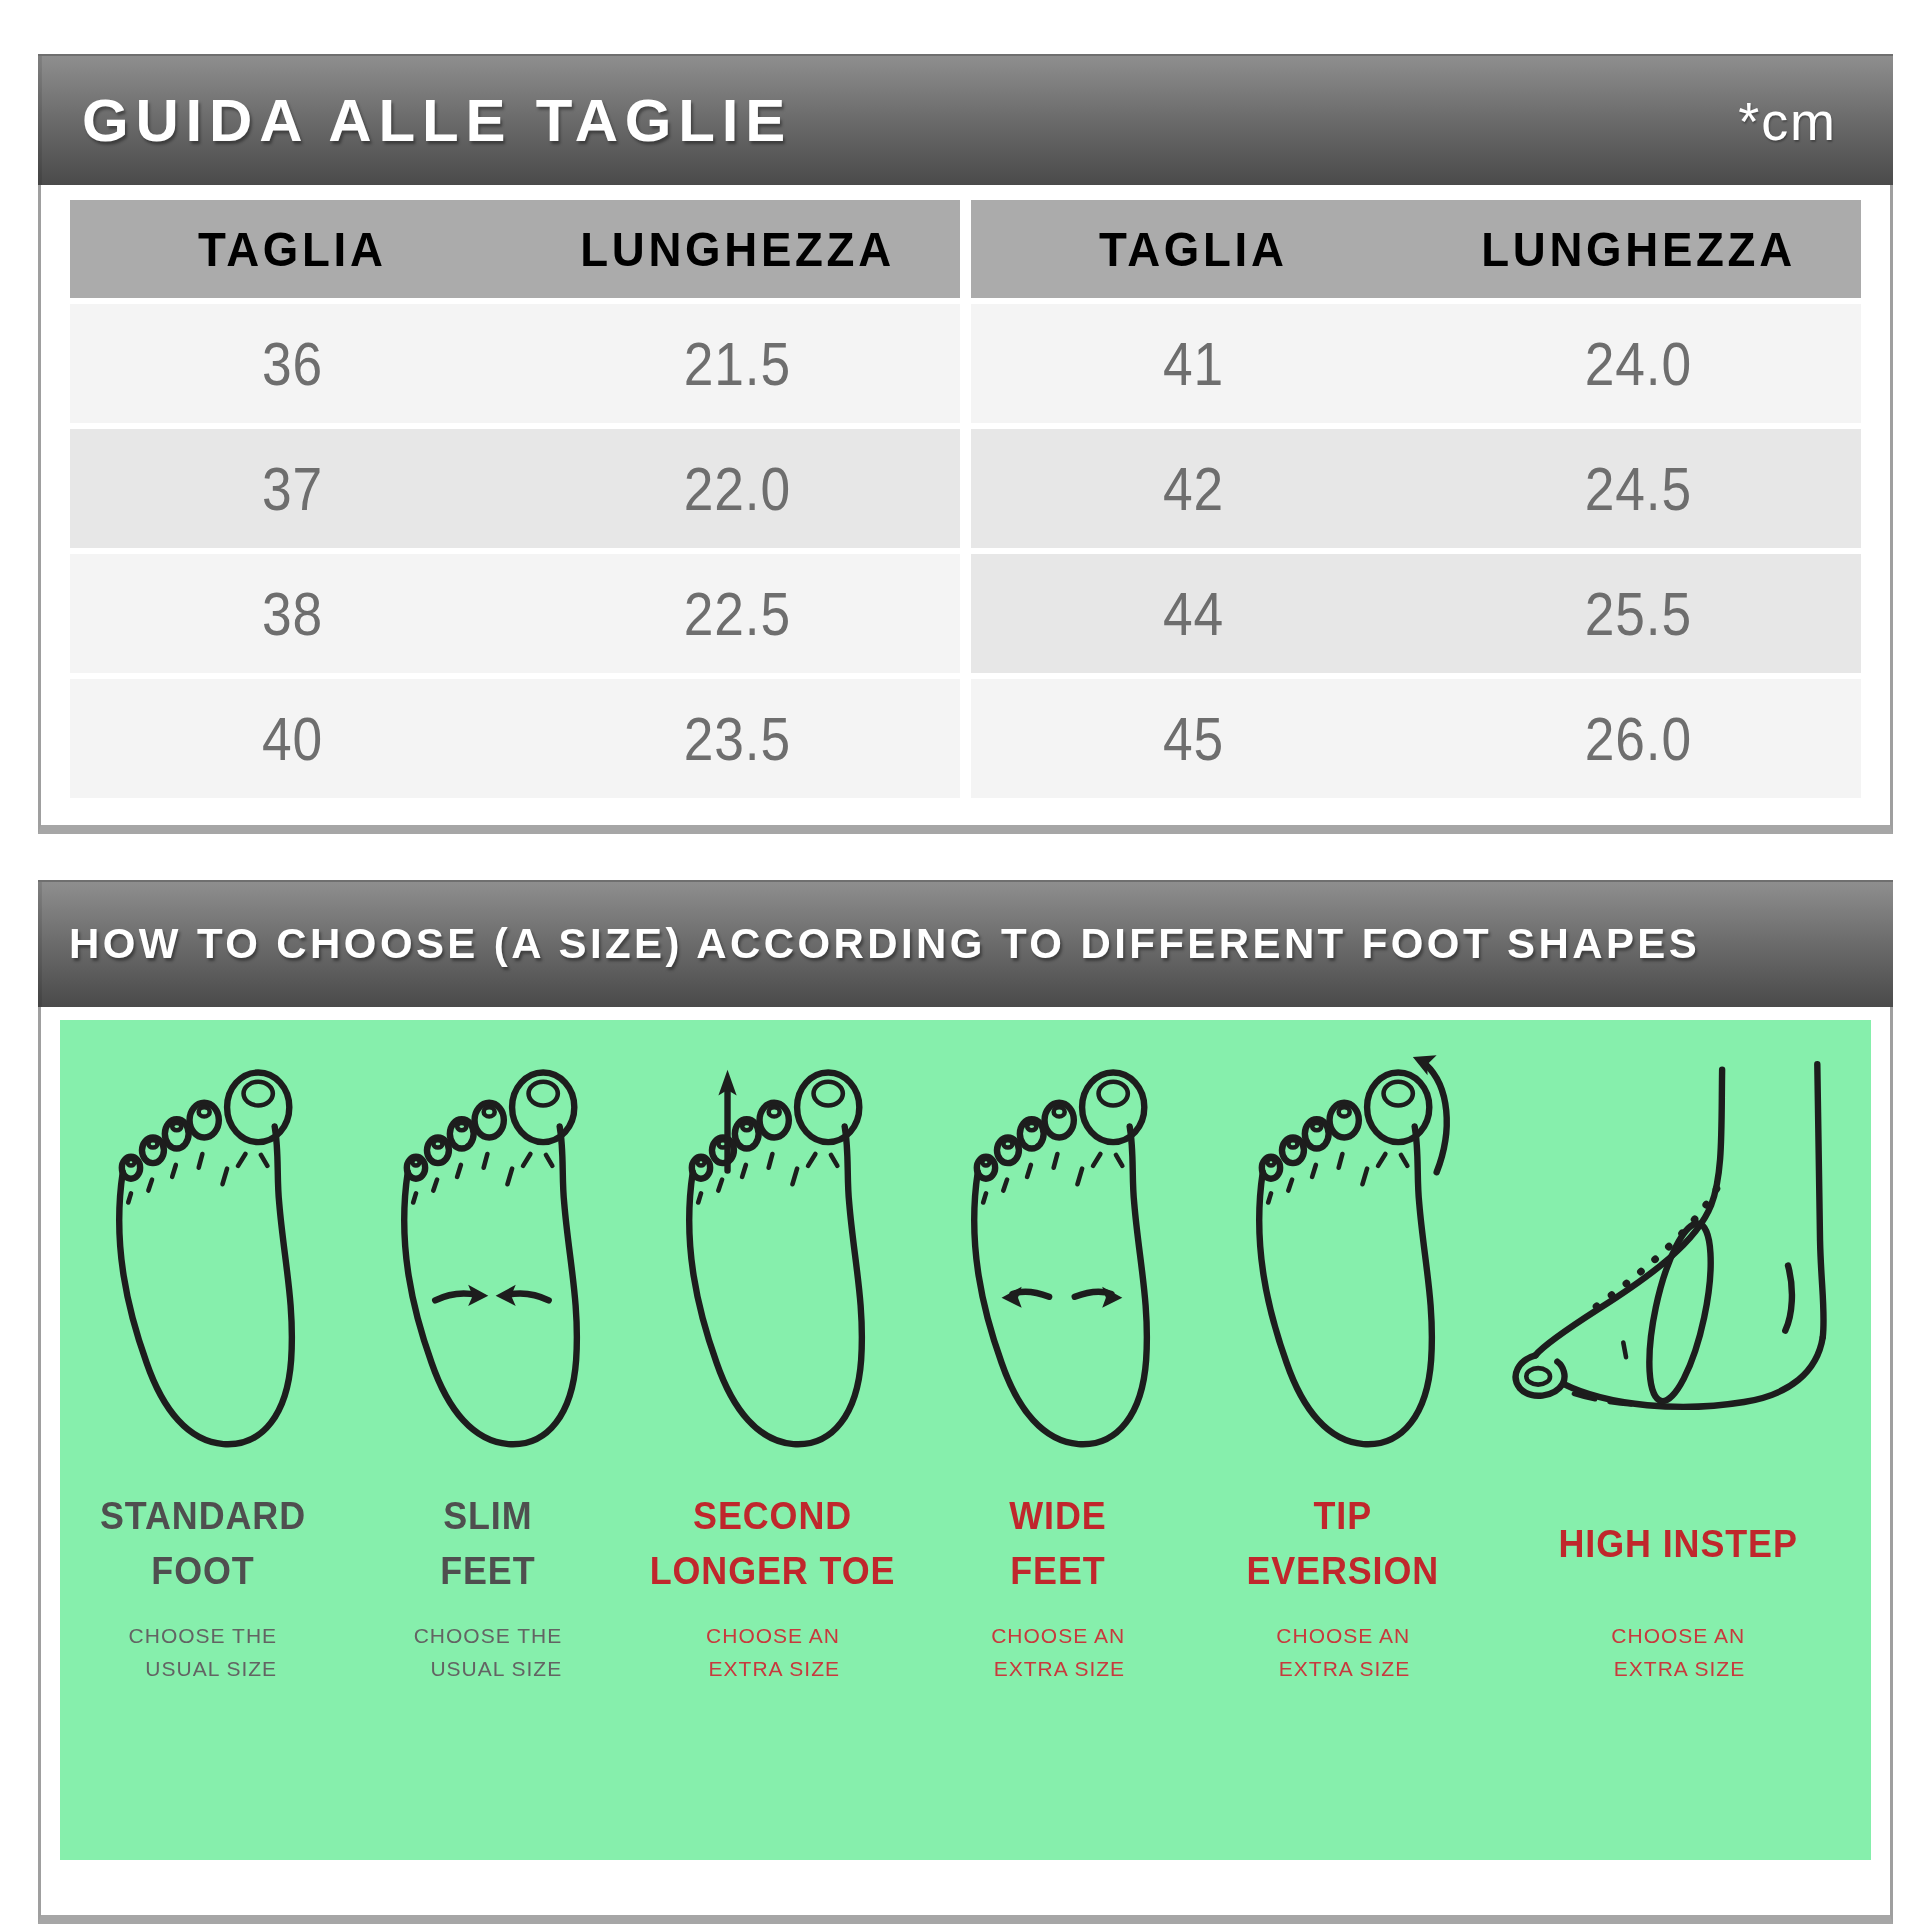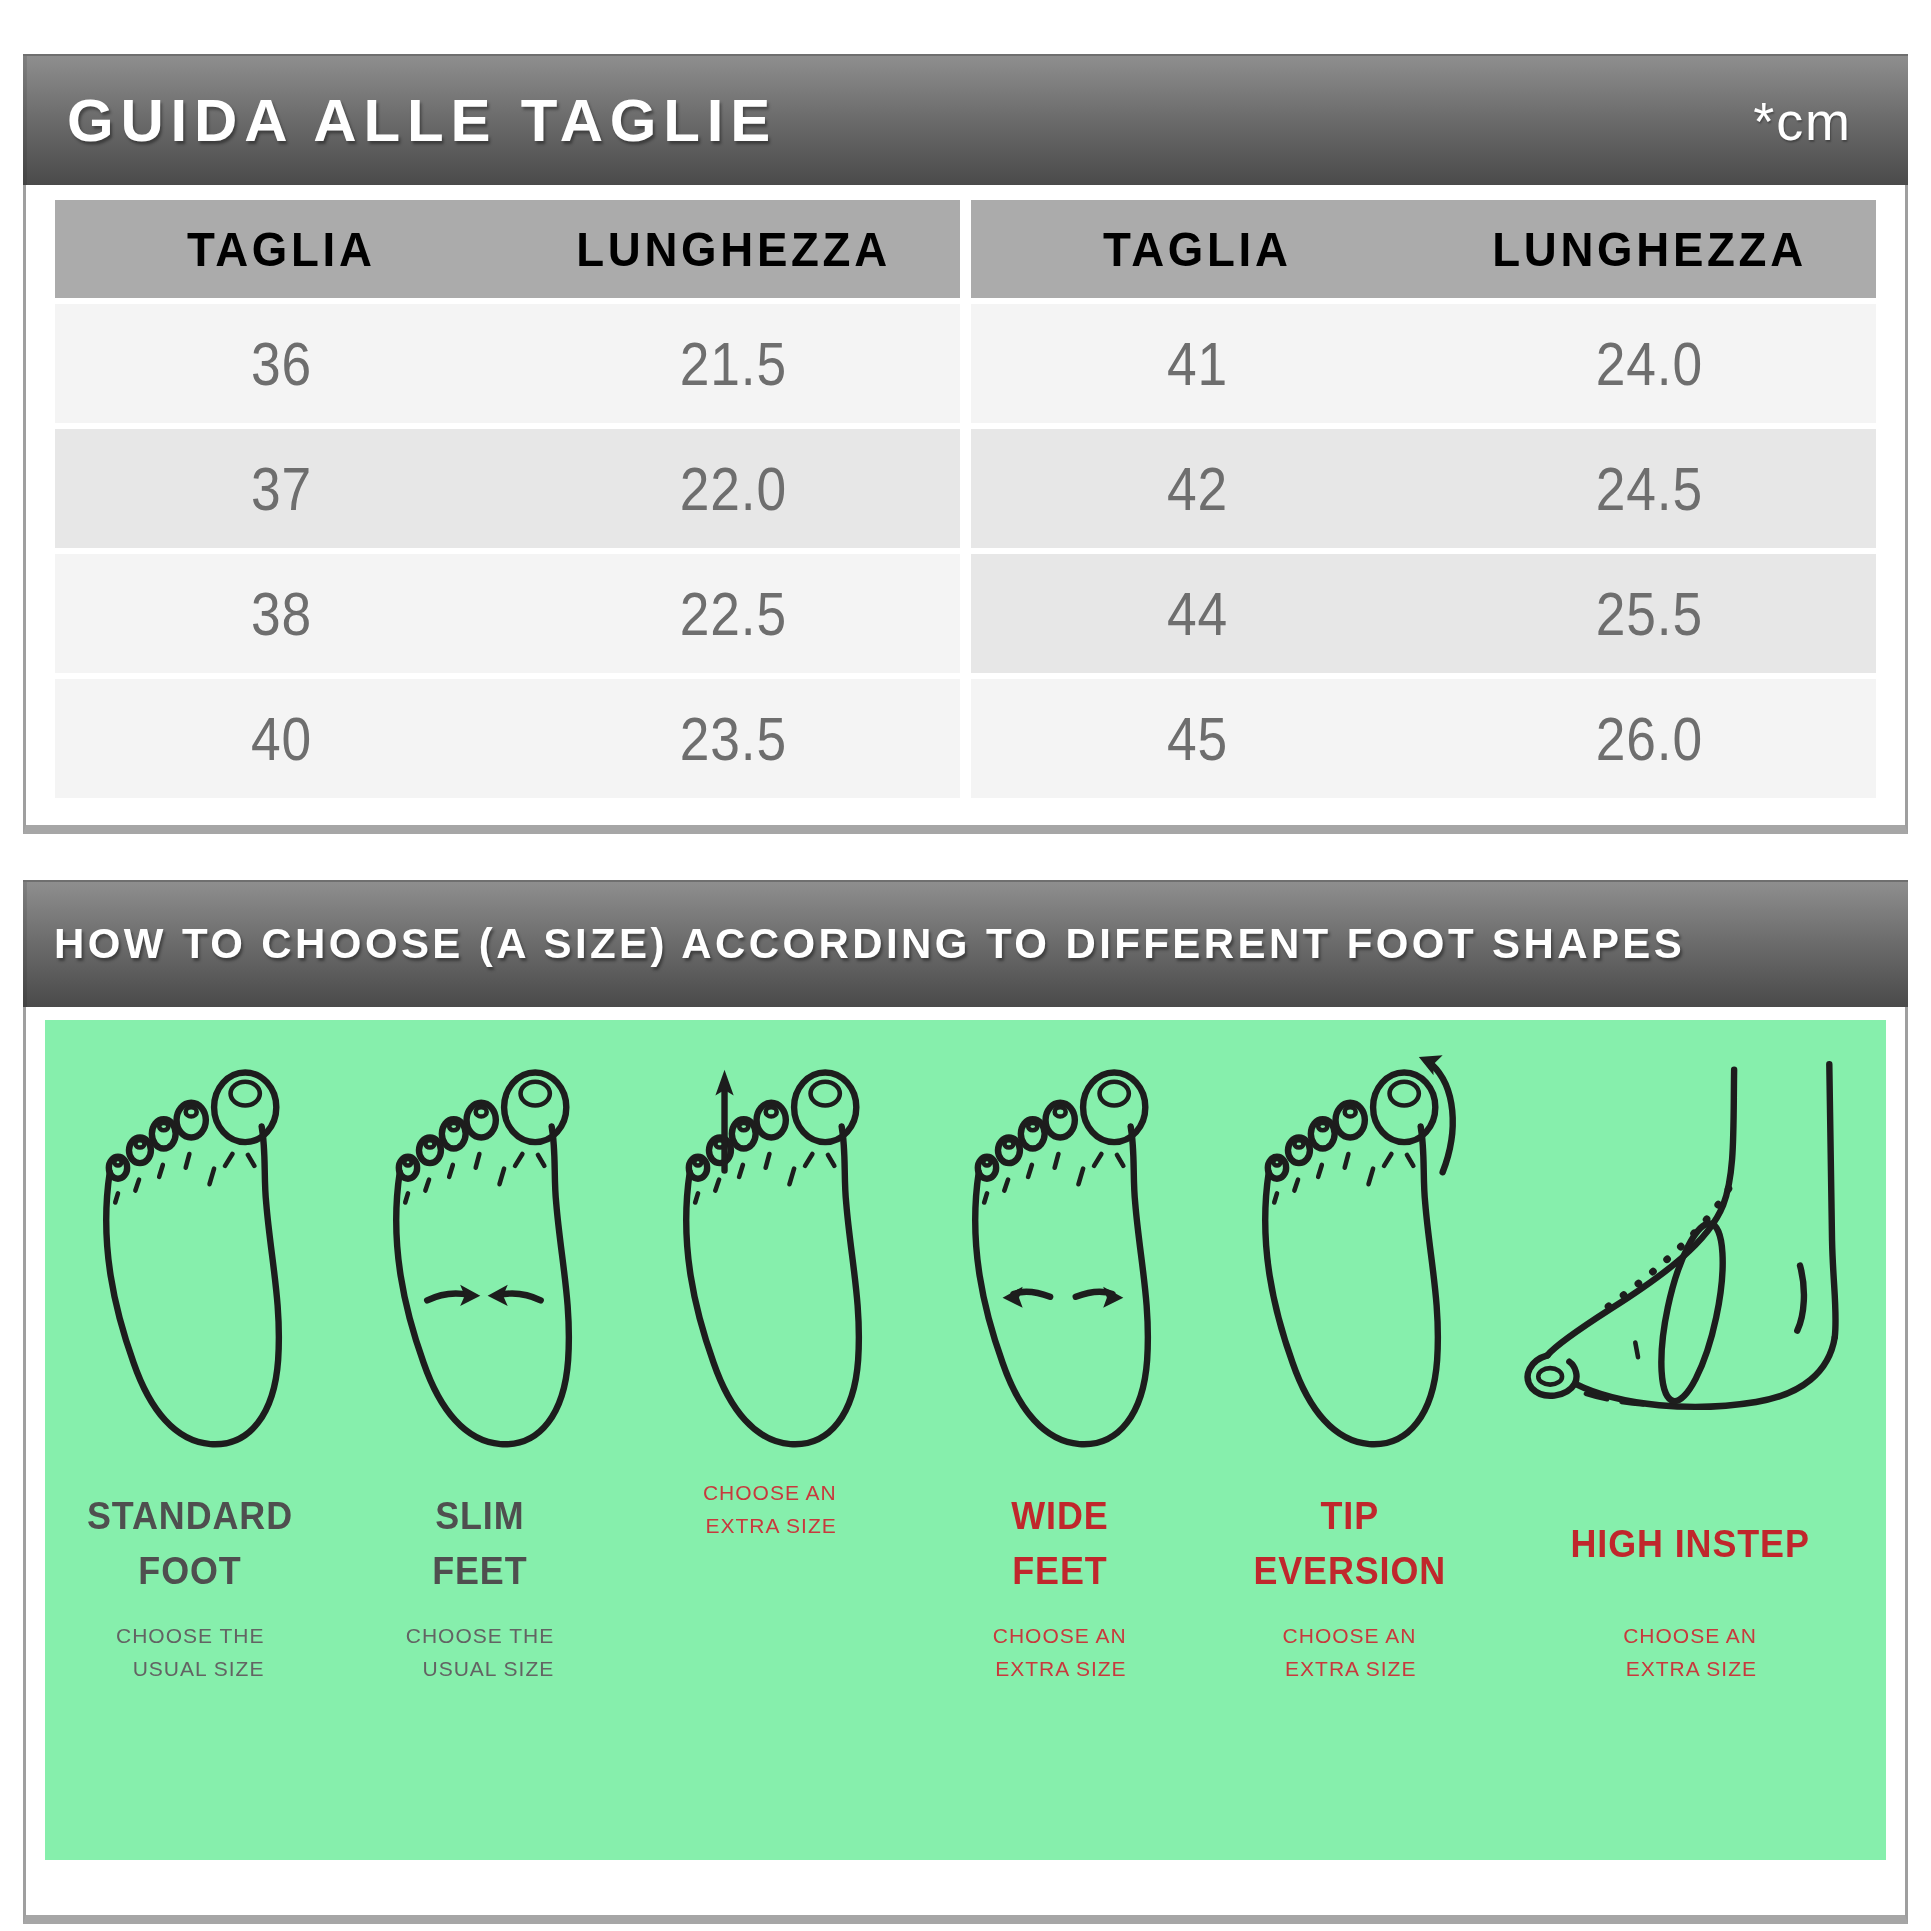--- a/index.html
+++ b/index.html
@@ -1,18 +1,18 @@
 <!DOCTYPE html>
 <html><head>
 <meta charset="utf-8">
 <style>
   html,body{margin:0;padding:0;background:#fff;}
   body{width:1931px;height:1931px;font-family:"Liberation Sans",sans-serif;-webkit-font-smoothing:antialiased;}
   .page{position:relative;width:1931px;height:1931px;overflow:hidden;background:#fff;}
-  .panel{margin:0 23px;}
+  .panel{margin:0 38px;}
   .panel-bar{
     height:131px;
     background:linear-gradient(to bottom,#8e8e8e 0%,#6e6e6e 45%,#4a4a4a 100%);
     border-top:2.9px solid #6f6f6f;
     box-shadow:inset 3.9px 0 0 rgba(0,0,0,.10);
     display:flex;align-items:center;justify-content:space-between;
     box-sizing:border-box;
   }
   .bar-title{
     color:#fff;font-weight:bold;font-size:60px;letter-spacing:6.8px;
@@ -194,20 +194,22 @@
           <div class="shape-advice"><span class="cx">CHOOSE THE
 USUAL SIZE</span></div>
         </div>
 
         <div class="foot-col em">
           <svg class="foot-art" viewBox="0 0 300 460">
             <use href="#foot-base"></use>
             <path class="sk" d="M100 148 L100 56"></path>
             <path class="fillhead" d="M100 38 L90 66 L100 60 L110 66 Z"></path>
           </svg>
+          <div class="shape-title"><span class="cx">SECOND
+LONGER TOE</span></div>
           <div class="shape-advice"><span class="cx">CHOOSE AN
 EXTRA SIZE</span></div>
         </div>
 
         <div class="foot-col em">
           <svg class="foot-art" viewBox="0 0 300 460">
             <use href="#foot-base"></use>
             <g class="sk">
               <path d="M140 286 Q116 277 100 283"></path>
               <path d="M168 286 Q192 277 208 283"></path>

